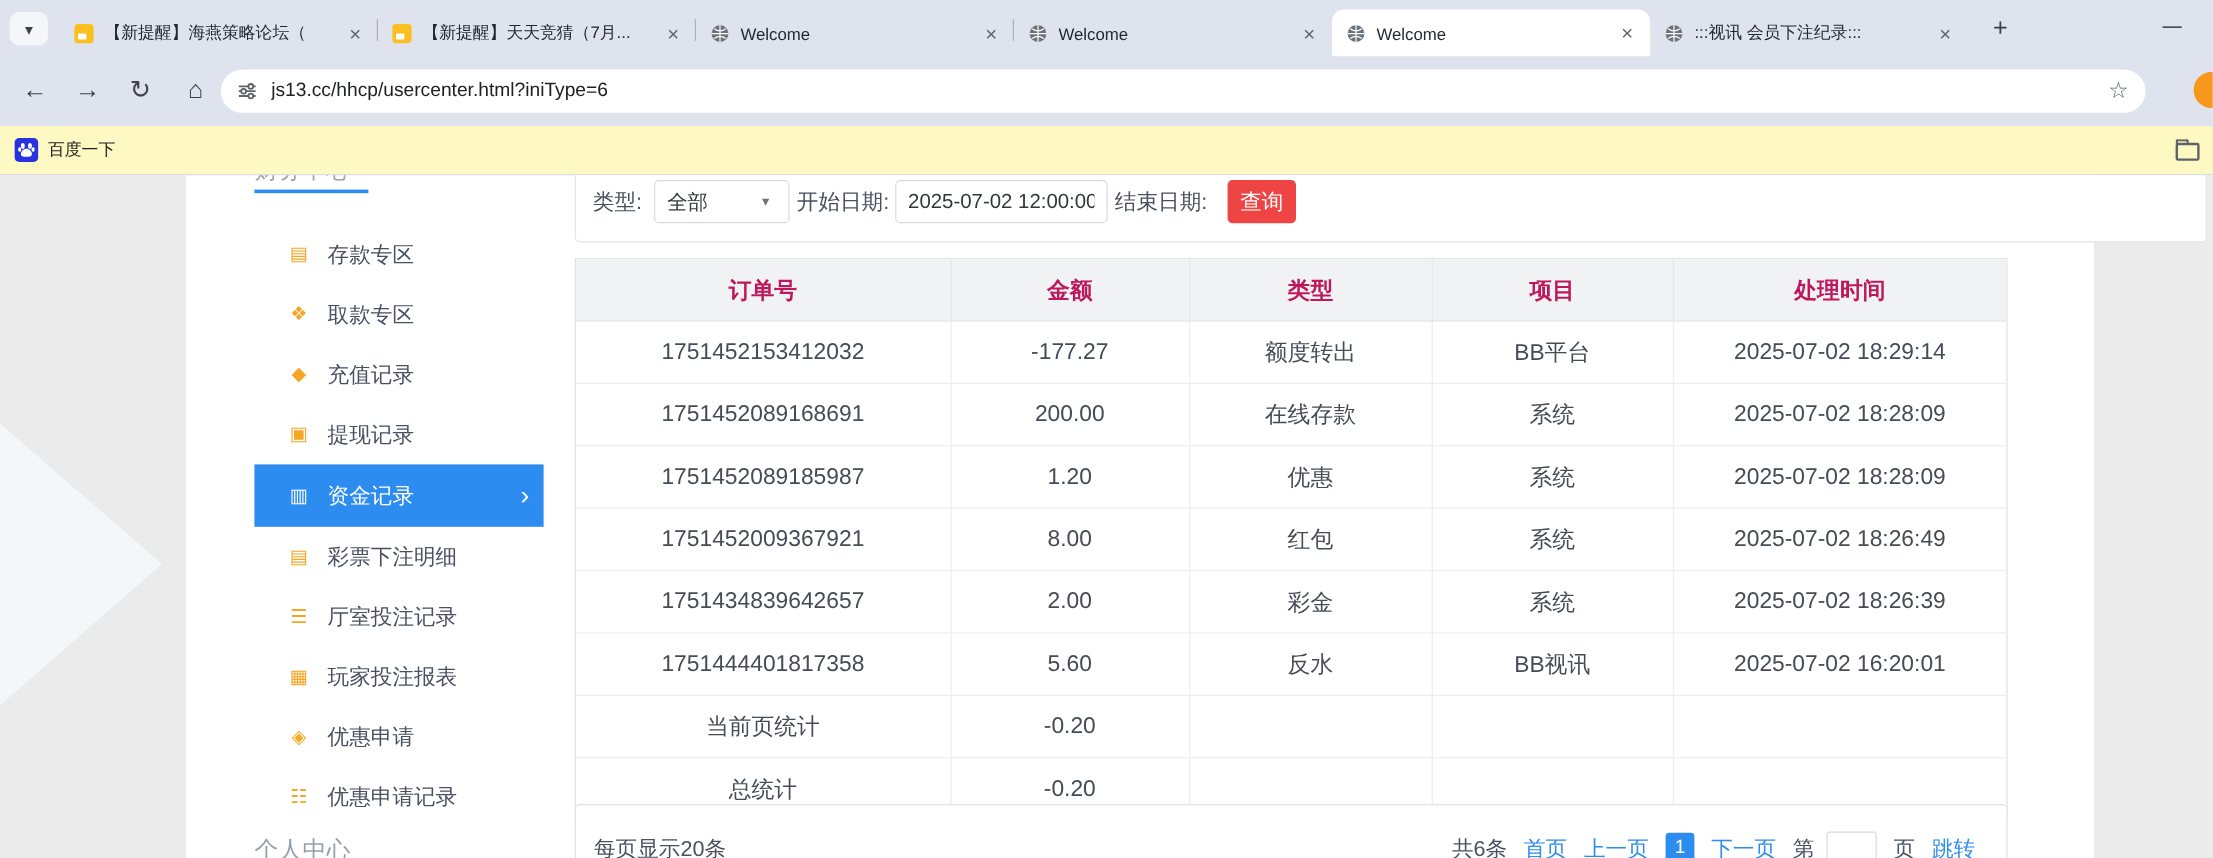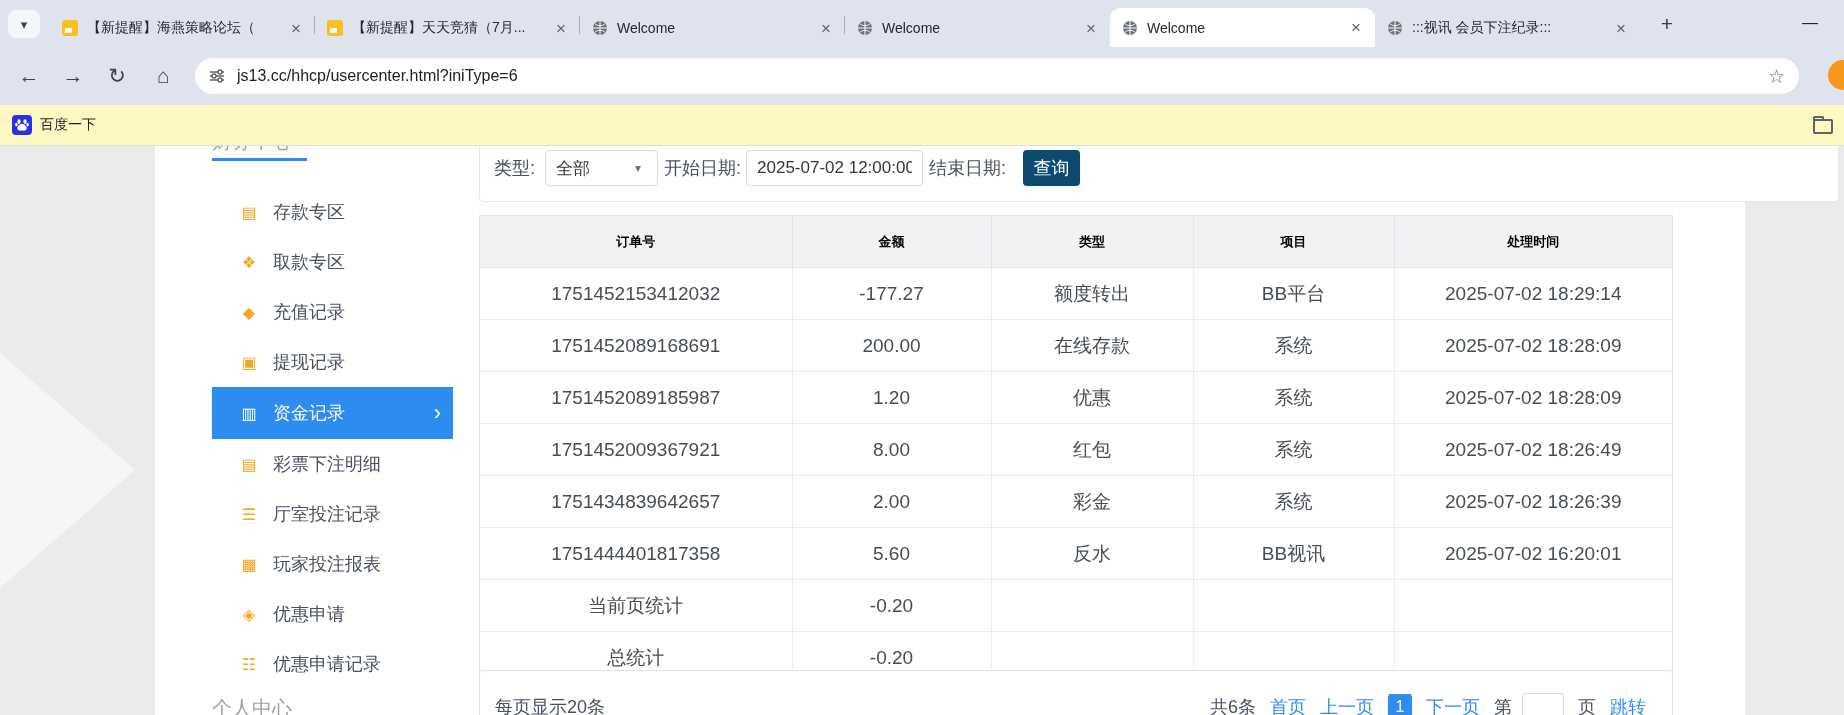--- a/index.html
+++ b/index.html
@@ -25,21 +25,21 @@
     background:#fff;border-radius:1px;}
   .newtab{position:absolute;left:1652px;top:11px;width:30px;height:26px;
     text-align:center;font-size:21px;line-height:26px;color:#3c4043;}
   .win-min{position:absolute;left:1788px;top:8px;width:44px;height:30px;text-align:center;
     font-size:16px;line-height:30px;color:#202124;}
 
   
   .toolbar{position:absolute;left:0;top:47px;width:1844px;height:58px;background:#dee3ee;}
   .navbtn{position:absolute;top:15px;width:34px;height:28px;text-align:center;
     font-size:21px;line-height:28px;color:#3f4348;}
-  .omnibox{position:absolute;left:195px;top:11px;width:1604px;height:36px;background:#fff;
+  .omnibox{position:absolute;left:184px;top:11px;width:1604px;height:36px;background:#fff;
     border-radius:18px;display:flex;align-items:center;box-sizing:border-box;padding:0 14px;}
   .tune{display:flex;align-items:center;margin-right:12px;}
   .url{flex:1;font-size:16px;color:#202124;white-space:nowrap;overflow:hidden;}
   .star{font-size:19px;color:#5f6368;margin-left:10px;}
   .avatar{position:absolute;left:1828px;top:13px;width:30px;height:30px;border-radius:50%;
     background:#f7981d;}
 
   
   .bookmarksbar{position:absolute;left:0;top:105px;width:1844px;height:41px;background:#fef9c3;
     border-bottom:1px solid #d9dde4;box-sizing:border-box;}
@@ -73,28 +73,28 @@
     background:#fff;border:1px solid #e4e6e9;border-radius:4px;
     display:flex;align-items:flex-start;padding:31px 0 0 14px;}
   .f-label{font-size:18px;color:#495060;line-height:36px;}
   .f-select{width:113px;height:36px;box-sizing:border-box;border:1px solid #d7dbe0;border-radius:4px;
     margin:0 6px 0 10px;display:flex;align-items:center;padding:0 16px 0 10px;font-size:17px;color:#33363b;}
   .f-select .sel-arrow{margin-left:auto;font-size:12px;color:#6d737b;}
   .f-input{height:36px;box-sizing:border-box;border:1px solid #d7dbe0;border-radius:4px;
     font-size:17px;color:#33363b;padding:0 10px;font-family:"Liberation Sans",sans-serif;margin:0 6px 0 5px;}
   .f-input.start{width:177px;}
   .f-input.end{width:185px;}
-  .f-btn{width:57px;height:36px;margin-left:17px;background:#0c4a6e;color:#fff;border:none;
+  .f-btn{width:57px;height:36px;margin-left:17px;background:#ef4444;color:#fff;border:none;
     border-radius:4px;font-size:18px;font-family:"Liberation Sans",sans-serif;}
 
   
   .table-box{position:absolute;left:479px;top:69px;width:1194px;box-sizing:border-box;
     background:#fff;border:1px solid #e0e2e6;}
   table.data{width:100%;border-collapse:collapse;table-layout:fixed;}
-  table.data th{height:49px;background:#f1f2f4;font-size:13px;font-weight:bold;color:#000000;
+  table.data th{height:49px;background:#f1f2f4;font-size:19px;font-weight:bold;color:#be185d;
     border-bottom:1px solid #e3e5e8;border-right:1px solid #e3e5e8;text-align:center;}
   table.data th:last-child{border-right:none;}
   table.data td{height:49px;font-size:19px;color:#464c55;text-align:center;
     border-bottom:1px solid #ecedef;border-right:1px solid #ecedef;overflow:hidden;white-space:nowrap;}
   table.data td:last-child{border-right:none;}
   table.data tr:last-child td{border-bottom:none;}
 
   
   .pager-box{position:absolute;left:479px;top:524px;width:1194px;height:84px;box-sizing:border-box;
     background:#fff;border:1px solid #e0e2e6;border-radius:4px;}

